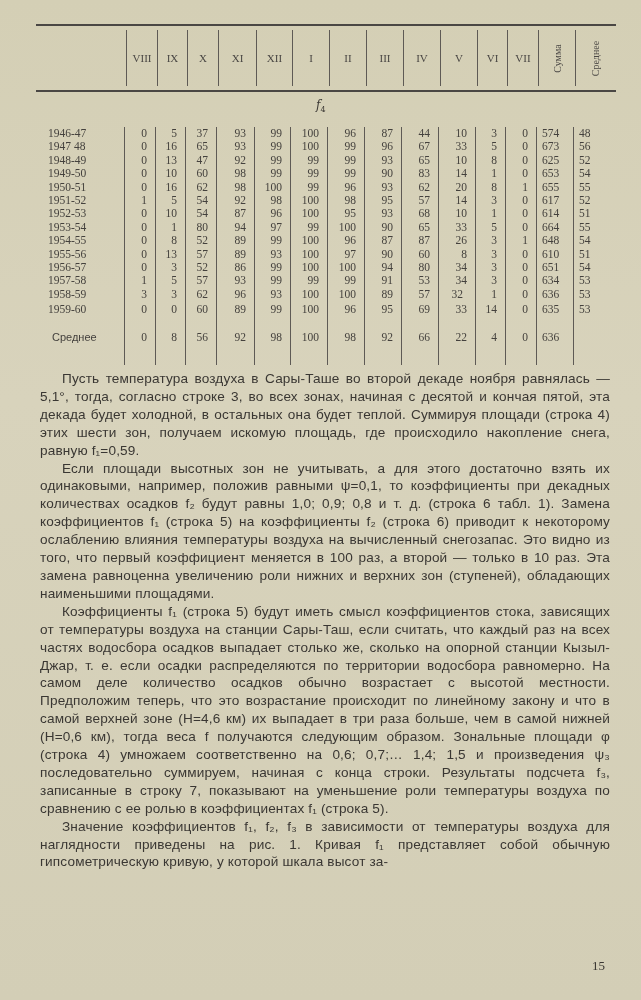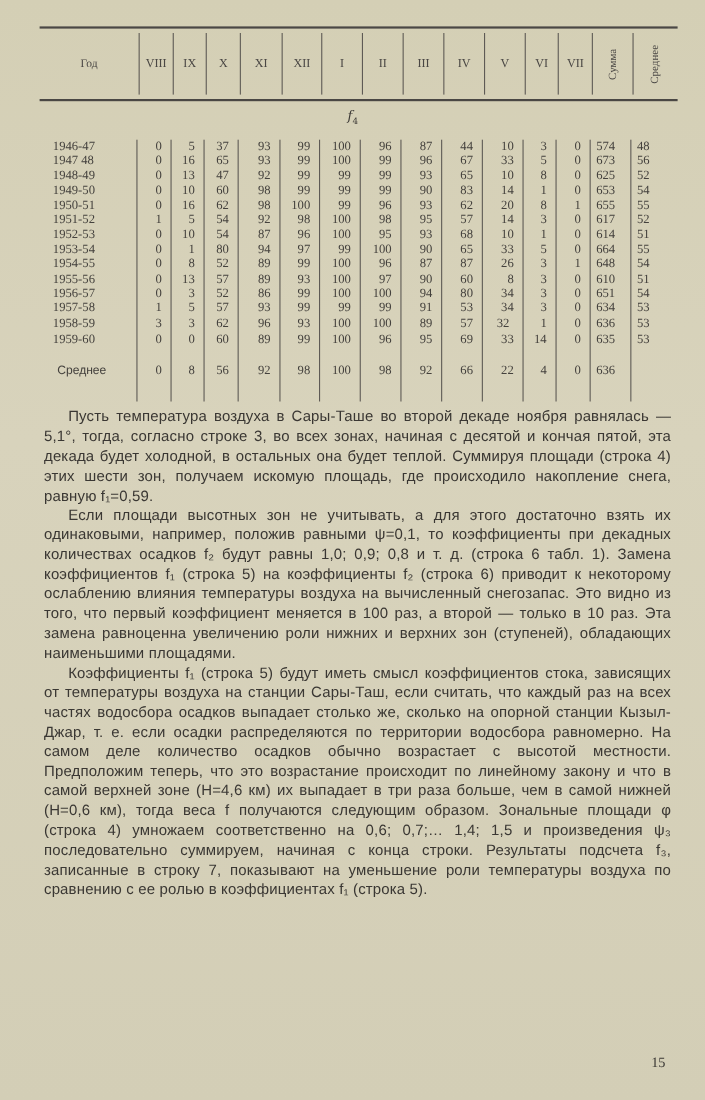--- a/index.html
+++ b/index.html
@@ -41,23 +41,20 @@
   .text p.ind { text-indent: 22px; }
   .page-num { position: absolute; left: 592px; top: 958px; font-family: "Liberation Serif", serif; font-size: 13px; color: #3a3733; }
 </style>
 </head>
 <body>
 
 <div class="page">
 
   <div class="thead-wrap">
     <div class="thead" id="thead">
-        <div class="th first" style="left: 0px; width: 90px;">
-          <span>Год</span>
-        </div>
         <div class="th" style="left: 90px; width: 31px;">
           <span>VIII</span>
         </div>
         <div class="th" style="left: 121px; width: 30px;">
           <span>IX</span>
         </div>
         <div class="th" style="left: 151px; width: 31px;">
           <span>X</span>
         </div>
         <div class="th" style="left: 182px; width: 38px;">
@@ -367,16 +364,17 @@
         <div class="cell" style="left: 471px; width: 21px;">0</div>
         <div class="cell" style="left: 506px; text-align: left;">636</div>
         <div class="cell" style="left: 543px; text-align: left;"></div>
       </div>
     </div>
 
   <div class="text" id="bodytext">
       <p class="ind">Пусть температура воздуха в Сары-Таше во второй декаде ноября равнялась —5,1°, тогда, согласно строке 3, во всех зонах, начиная с десятой и кончая пятой, эта декада будет холодной, в остальных она будет теплой. Суммируя площади (строка 4) этих шести зон, получаем искомую площадь, где происходило накопление снега, равную f₁=0,59.</p>
       <p class="ind">Если площади высотных зон не учитывать, а для этого достаточно взять их одинаковыми, например, положив равными ψ=0,1, то коэффициенты при декадных количествах осадков f₂ будут равны 1,0; 0,9; 0,8 и т. д. (строка 6 табл. 1). Замена коэффициентов f₁ (строка 5) на коэффициенты f₂ (строка 6) приводит к некоторому ослаблению влияния температуры воздуха на вычисленный снегозапас. Это видно из того, что первый коэффициент меняется в 100 раз, а второй — только в 10 раз. Эта замена равноценна увеличению роли нижних и верхних зон (ступеней), обладающих наименьшими площадями.</p>
       <p class="ind">Коэффициенты f₁ (строка 5) будут иметь смысл коэффициентов стока, зависящих от температуры воздуха на станции Сары-Таш, если считать, что каждый раз на всех частях водосбора осадков выпадает столько же, сколько на опорной станции Кызыл-Джар, т. е. если осадки распределяются по территории водосбора равномерно. На самом деле количество осадков обычно возрастает с высотой местности. Предположим теперь, что это возрастание происходит по линейному закону и что в самой верхней зоне (H=4,6 км) их выпадает в три раза больше, чем в самой нижней (H=0,6 км), тогда веса f получаются следующим образом. Зональные площади φ (строка 4) умножаем соответственно на 0,6; 0,7;… 1,4; 1,5 и произведения ψ₃ последовательно суммируем, начиная с конца строки. Результаты подсчета f₃, записанные в строку 7, показывают на уменьшение роли температуры воздуха по сравнению с ее ролью в коэффициентах f₁ (строка 5).</p>
+      <p class="ind">Значение коэффициентов f₁, f₂, f₃ в зависимости от температуры воздуха для наглядности приведены на рис. 1. Кривая f₁ представляет собой обычную гипсометрическую кривую, у которой шкала высот за-</p>
     </div>
 
   <div class="page-num">15</div>
 </div>
 
 </body></html>

